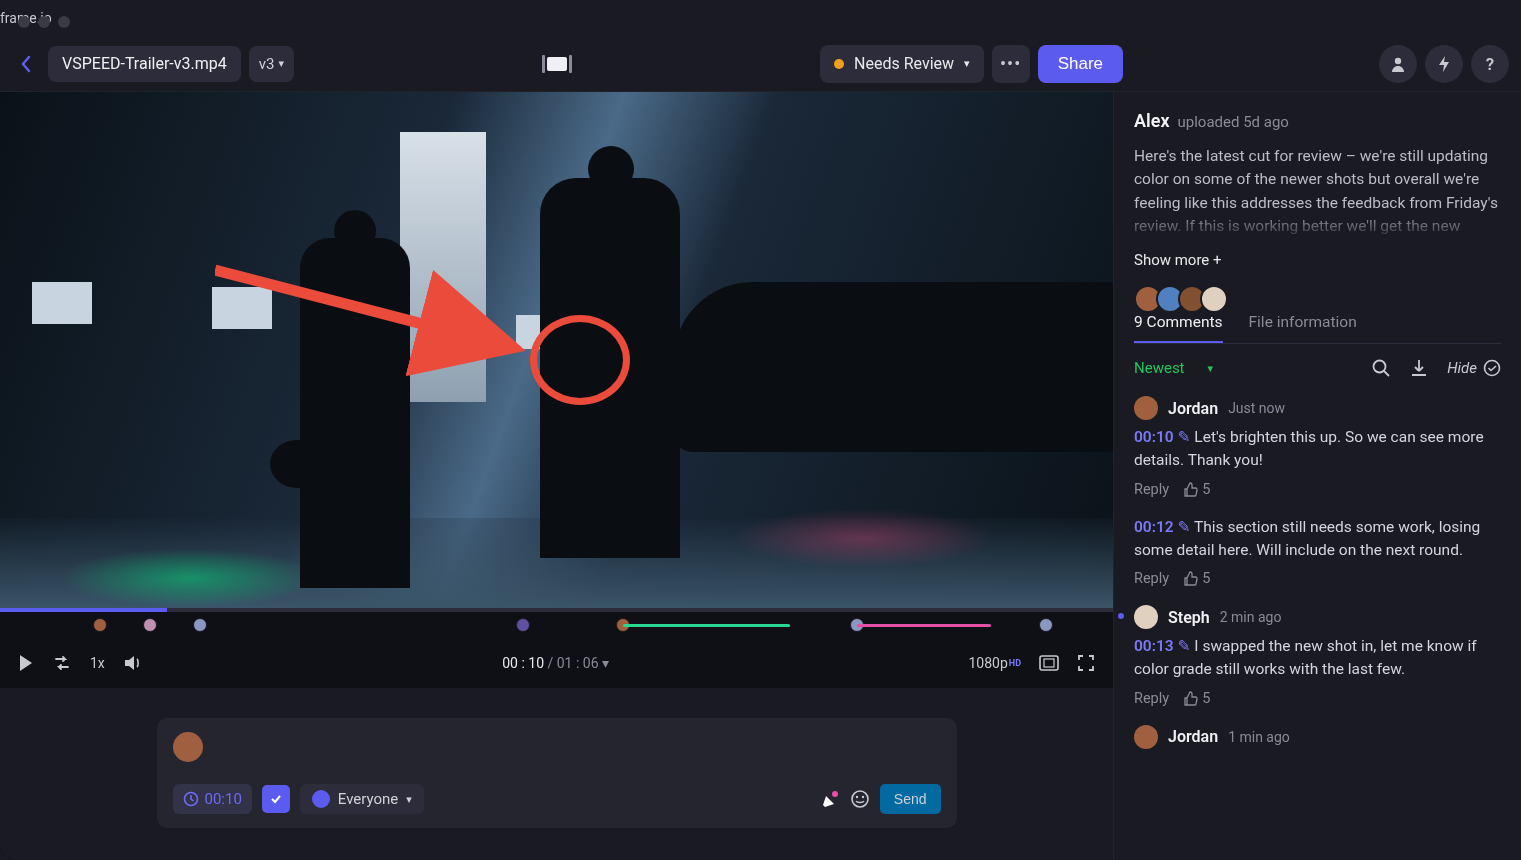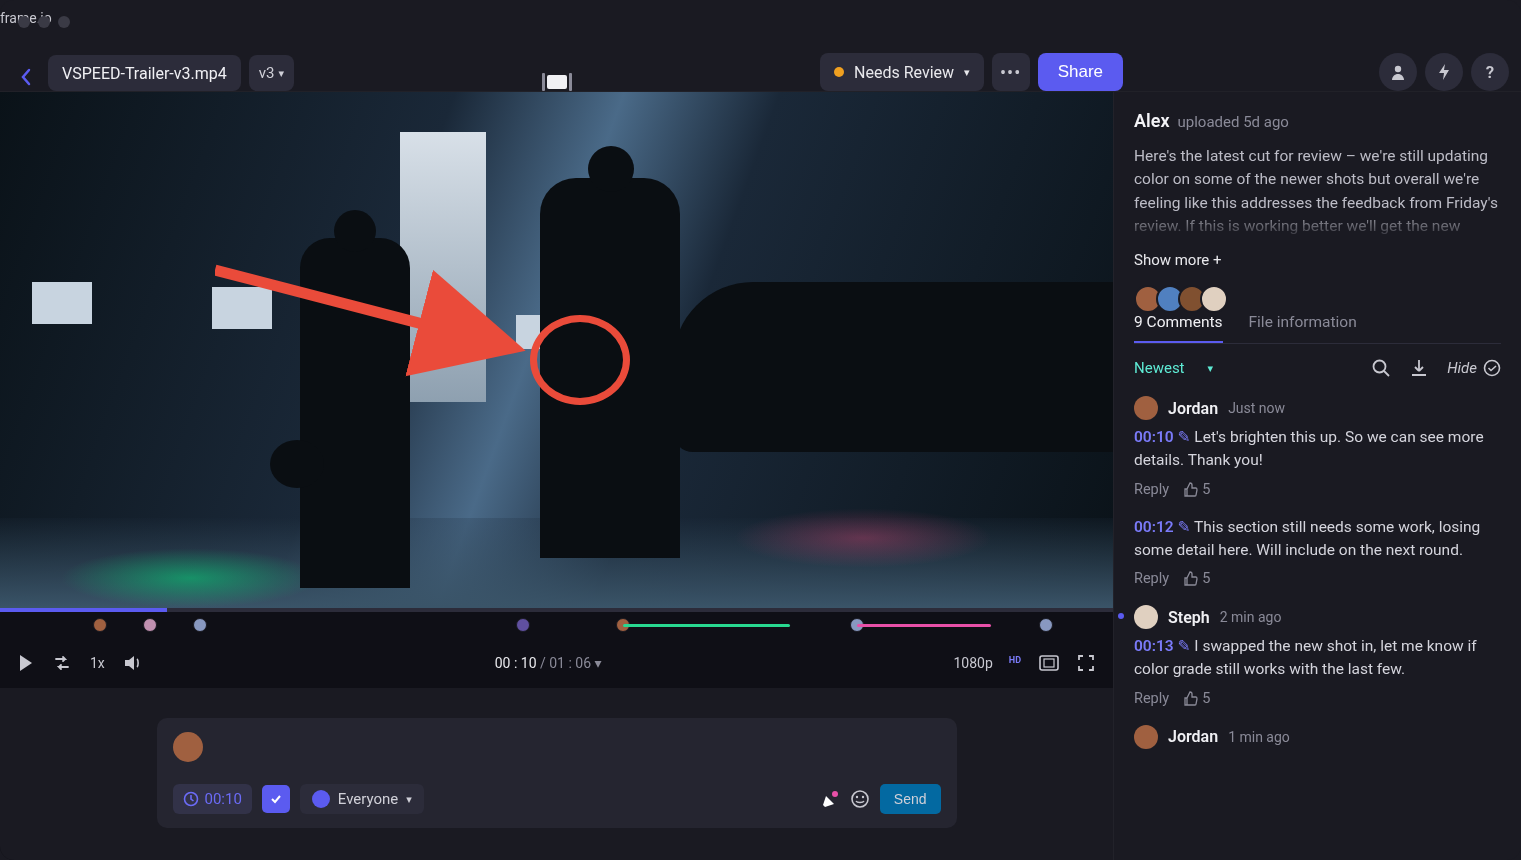--- a/index.html
+++ b/index.html
@@ -10,21 +10,21 @@
   width: 1521px;
   height: 860px;
   overflow: hidden;
   border-radius: 14px;
   position: relative;
 }
 .mac-dots { position: absolute; top: 16px; left: 18px; display: flex; gap: 8px; z-index: 20; }
 .mac-dots span { width: 12px; height: 12px; border-radius: 50%; background: #3a3a45; }
 .titlebar { padding: 10px 0; font-size: 14px; color: #c8c8d0; background: #1a1a22; }
 .topbar {
-  display: flex; align-items: flex-end; height: 56px; padding: 0 12px; gap: 8px;
+  display: flex; align-items: center; height: 56px; padding: 0 12px; gap: 8px;
   background: #1a1a22; border-bottom: 1px solid rgba(255,255,255,0.03);
 }
 .back-btn { width: 28px; height: 28px; display: flex; align-items: center; justify-content: center; cursor: pointer; color: #5b5bf0; }
 .file-pill { background: #2c2c3a; padding: 6px 14px; border-radius: 8px; font-size: 16px; color: #f0f0f4; height: 36px; display: flex; align-items: center; cursor: pointer; }
 .version-pill { background: #2c2c3a; padding: 6px 10px; border-radius: 8px; font-size: 15px; color: #d0d0d8; height: 36px; display: flex; align-items: center; gap: 4px; cursor: pointer; }
 .spacer { flex: 1; }
 .center-icon { display: flex; align-items: center; gap: 2px; }
 .center-icon .bar { width: 3px; height: 18px; background: #8a8a98; border-radius: 1px; }
 .center-icon .sq { width: 20px; height: 14px; background: #f0f0f4; border-radius: 2px; }
 .status-pill { background: #2c2c3a; padding: 8px 14px; border-radius: 8px; display: flex; align-items: center; gap: 10px; height: 38px; cursor: pointer; }
@@ -82,21 +82,21 @@
 .uploader .meta { font-size: 15px; color: #8a8a98; }
 .desc { font-size: 15.5px; color: #bcbcc6; line-height: 1.5; max-height: 96px; overflow: hidden; position: relative; }
 .desc-fade { position: absolute; bottom: 0; left: 0; right: 0; height: 32px; background: linear-gradient(to bottom, rgba(26,26,34,0), #1a1a22); }
 .showmore { font-size: 15px; color: #e8e8ec; margin-top: 10px; cursor: pointer; }
 .viewer-avs { display: flex; gap: -6px; margin-top: 16px; }
 .viewer-avs .vav { width: 28px; height: 28px; border-radius: 50%; margin-right: -6px; border: 2px solid #1a1a22; }
 .tabs { display: flex; gap: 26px; border-bottom: 1px solid #2c2c3a; }
 .tab { padding-bottom: 10px; font-size: 15.5px; color: #8a8a98; cursor: pointer; }
 .tab.active { color: #f0f0f4; border-bottom: 2px solid #5b5bf0; }
 .sortrow { display: flex; align-items: center; margin: 14px 0 10px; }
-.sort { font-size: 15px; color: #5eead4; display: flex; align-items: center; gap: 23px; cursor: pointer; }
+.sort { font-size: 15px; color: #22c55e; display: flex; align-items: center; gap: 23px; cursor: pointer; }
 .hide-c { font-size: 15px; color: #c8c8d0; display: flex; align-items: center; gap: 6px; cursor: pointer; font-style: italic; }
 .iconbtn { cursor: pointer; color: #c8c8d0; }
 .comment { margin-top: 18px; position: relative; }
 .comment.unread::before { content:""; position:absolute; left:-16px; top:8px; width:6px; height:6px; border-radius:50%; background:#5b5bf0; }
 .chead { display: flex; align-items: center; gap: 10px; }
 .cav { width: 24px; height: 24px; border-radius: 50%; }
 .cname { font-size: 16px; font-weight: 600; color: #f0f0f4; }
 .cmeta { font-size: 14px; color: #8a8a98; }
 .cbody { font-size: 15.5px; color: #d4d4dc; line-height: 1.5; margin-top: 6px; }
 .ctc { color: #7a7af8; font-weight: 600; }
@@ -228,21 +228,21 @@
         <svg width="20" height="18" viewBox="0 0 20 18">
             <path d="M2 6v6h4l5 4V2L6 6H2z" fill="currentColor"></path>
             <path d="M14 5c1.5 1 1.5 7 0 8" stroke="currentColor" stroke-width="1.6" fill="none"></path>
           </svg>
       </div>
       <div class="spacer"></div>
       <span class="timecode">
         <span>00 : 10</span> <span class="dur">/ <span>01 : 06</span> ▾</span>
       </span>
       <div class="spacer"></div>
-      <span style="display:flex;align-items:flex-start;gap:16px;">
+      <span style="display:flex;align-items:center;gap:1px;">
         <span>1080p</span>
           <sup style="font-size:9px;color:#7a7af8;font-weight:700;">HD</sup>
       </span>
       <div class="ctrl-btn">
         <svg width="20" height="16" viewBox="0 0 20 16">
             <rect x="1" y="1" width="18" height="14" rx="2" stroke="currentColor" stroke-width="1.6" fill="none"></rect>
             <rect x="5" y="4" width="10" height="8" stroke="currentColor" stroke-width="1.2" fill="none"></rect>
           </svg>
       </div>
       <div class="ctrl-btn">

